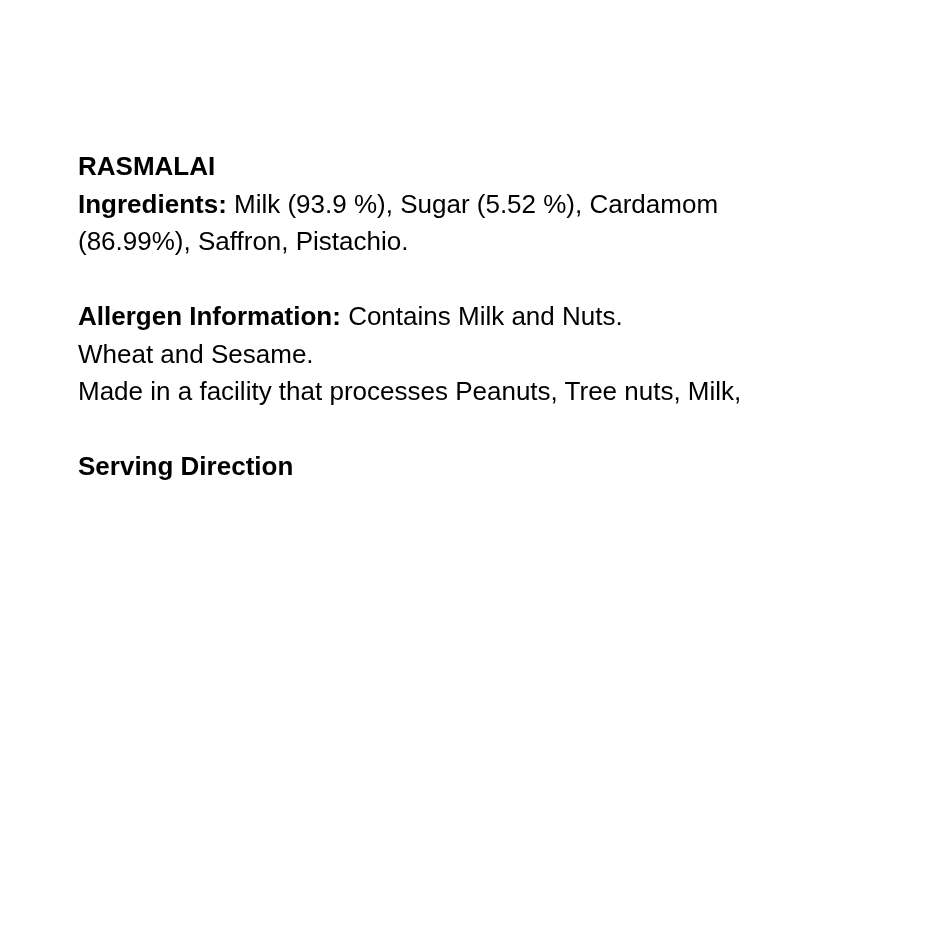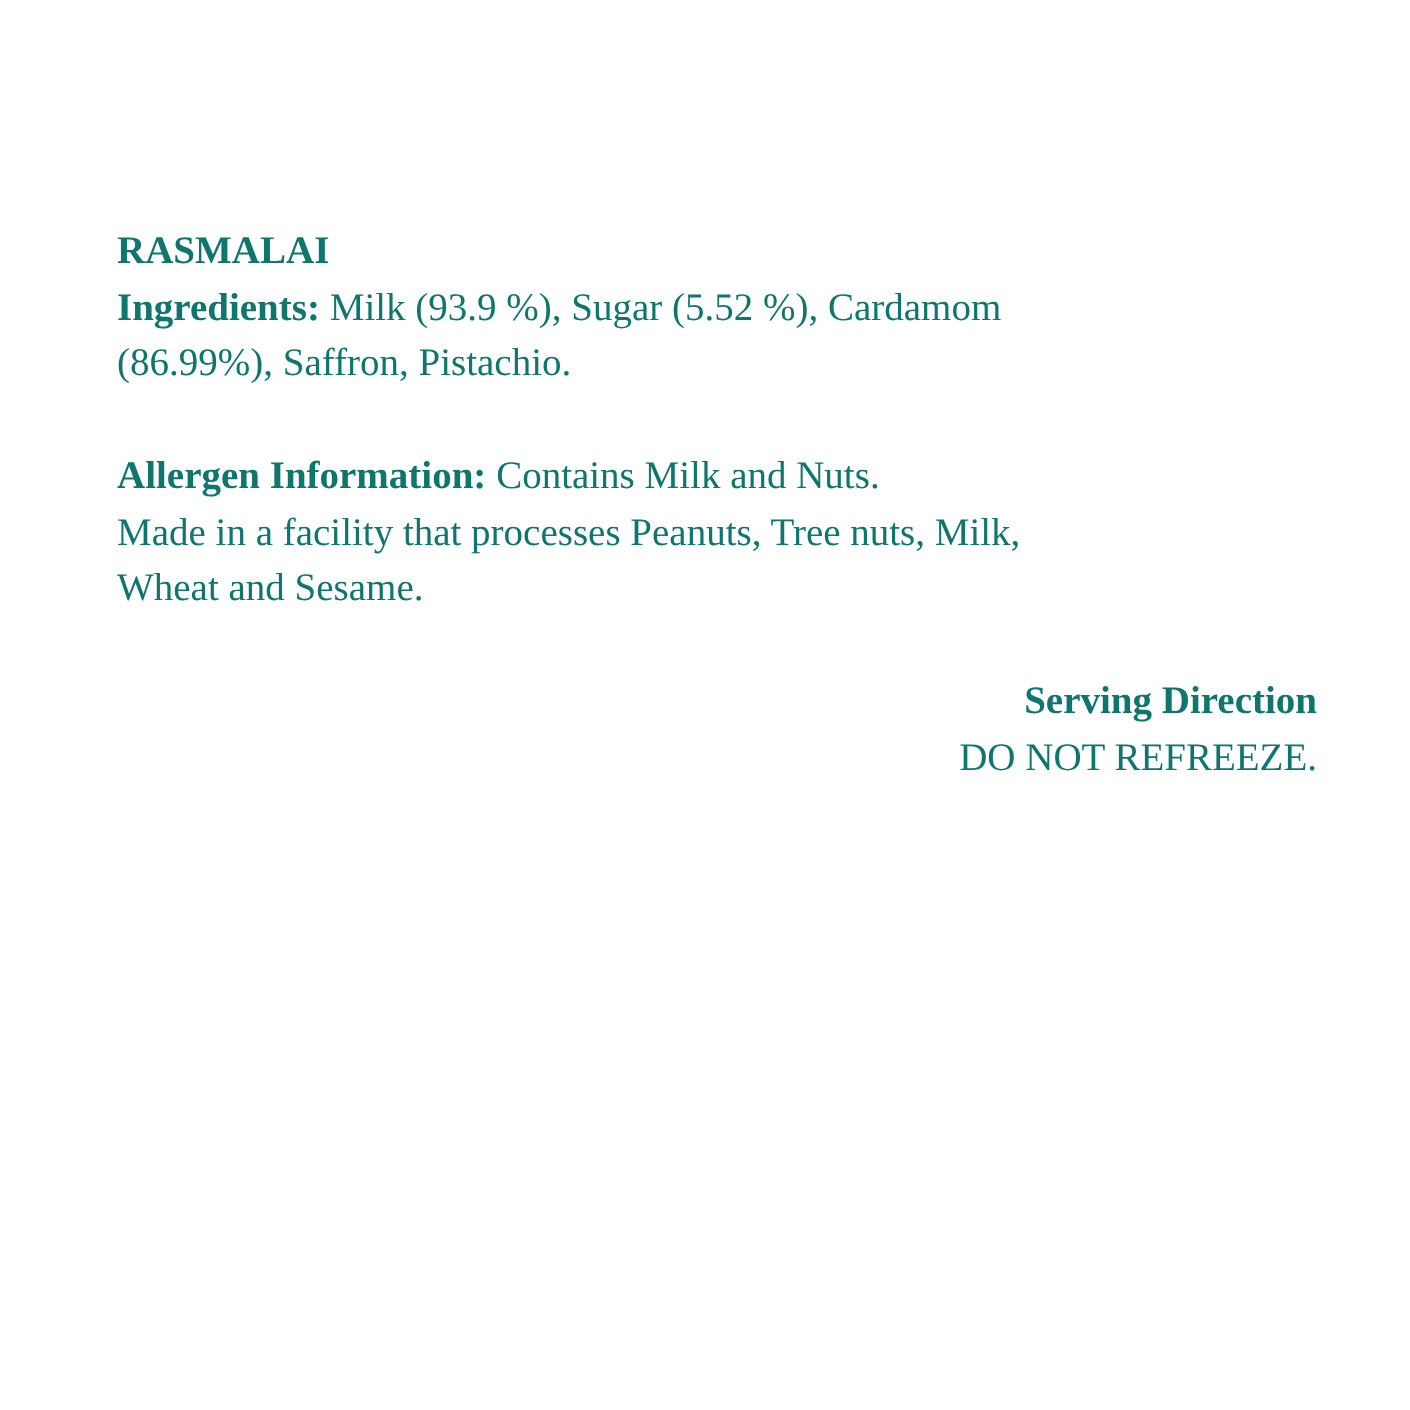--- a/index.html
+++ b/index.html
@@ -11,32 +11,30 @@
     height: 940px;
     background: #ffffff;
     overflow: hidden;
     font-family: "Liberation Sans", "DejaVu Sans", sans-serif;
   }
   .label-sheet {
     position: absolute;
     left: 78px;
     top: 148px;
     width: 800px;
-    color: #0f766e;
+    color: #000000;
     font-size: 26px;
     line-height: 37.5px;
     letter-spacing: 0px;
-    font-family: Liberation Serif, serif;
   }
   .section {
     margin: 0 0 37.5px 0;
   }
   .section:last-child {
     margin-bottom: 0;
-    text-align: right;
   }
   .line {
     white-space: pre;
   }
   .bold {
     font-weight: bold;
   }
 </style>
 </head>
 <body>
@@ -44,22 +42,21 @@
 <div class="label-sheet">
 
   <div class="section">
     <div class="line bold">RASMALAI</div>
     <div class="line"><span class="bold">Ingredients:</span><span> Milk (93.9 %), Sugar (5.52 %), Cardamom</span></div>
     <div class="line">(86.99%), Saffron, Pistachio.</div>
   </div>
 
   <div class="section">
     <div class="line"><span class="bold">Allergen Information:</span><span> Contains Milk and Nuts.</span></div>
+    <div class="line">Wheat and Sesame.</div>
     <div class="line">Made in a facility that processes Peanuts, Tree nuts, Milk,</div>
-    <div class="line">Wheat and Sesame.</div>
   </div>
 
   <div class="section">
     <div class="line bold">Serving Direction</div>
-    <div class="line">DO NOT REFREEZE.</div>
   </div>
 
 </div>
 
 </body></html>

